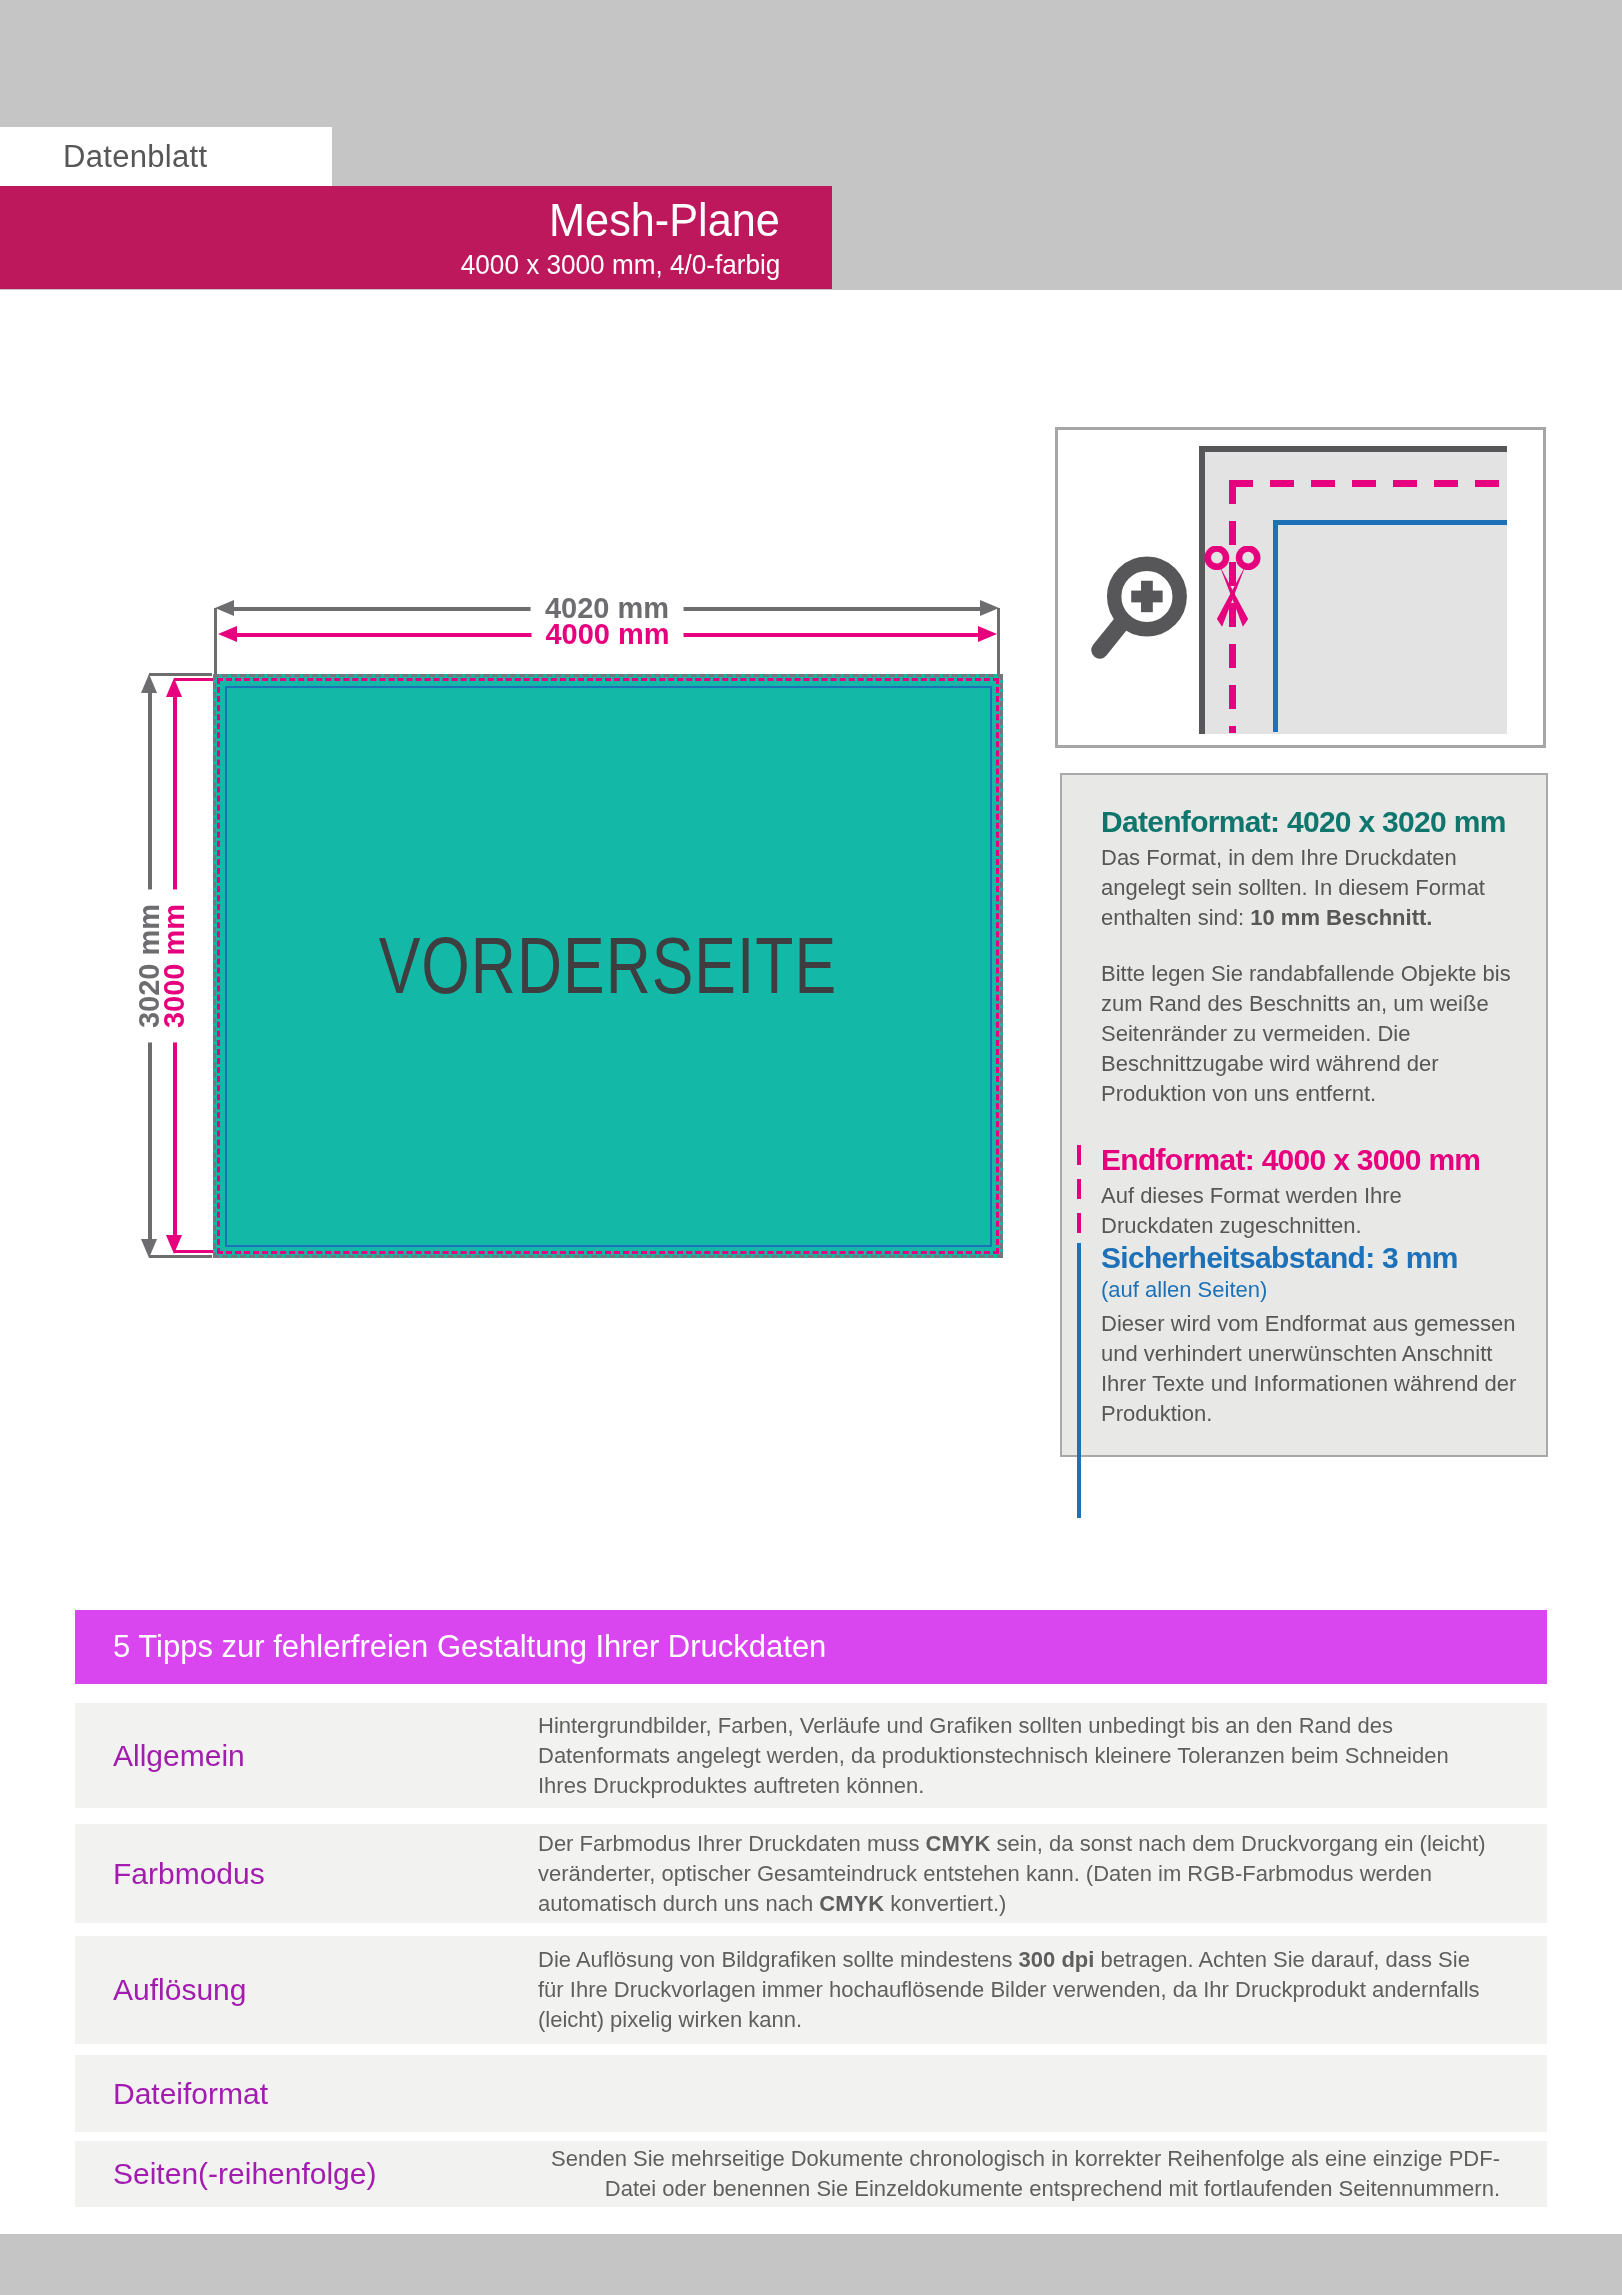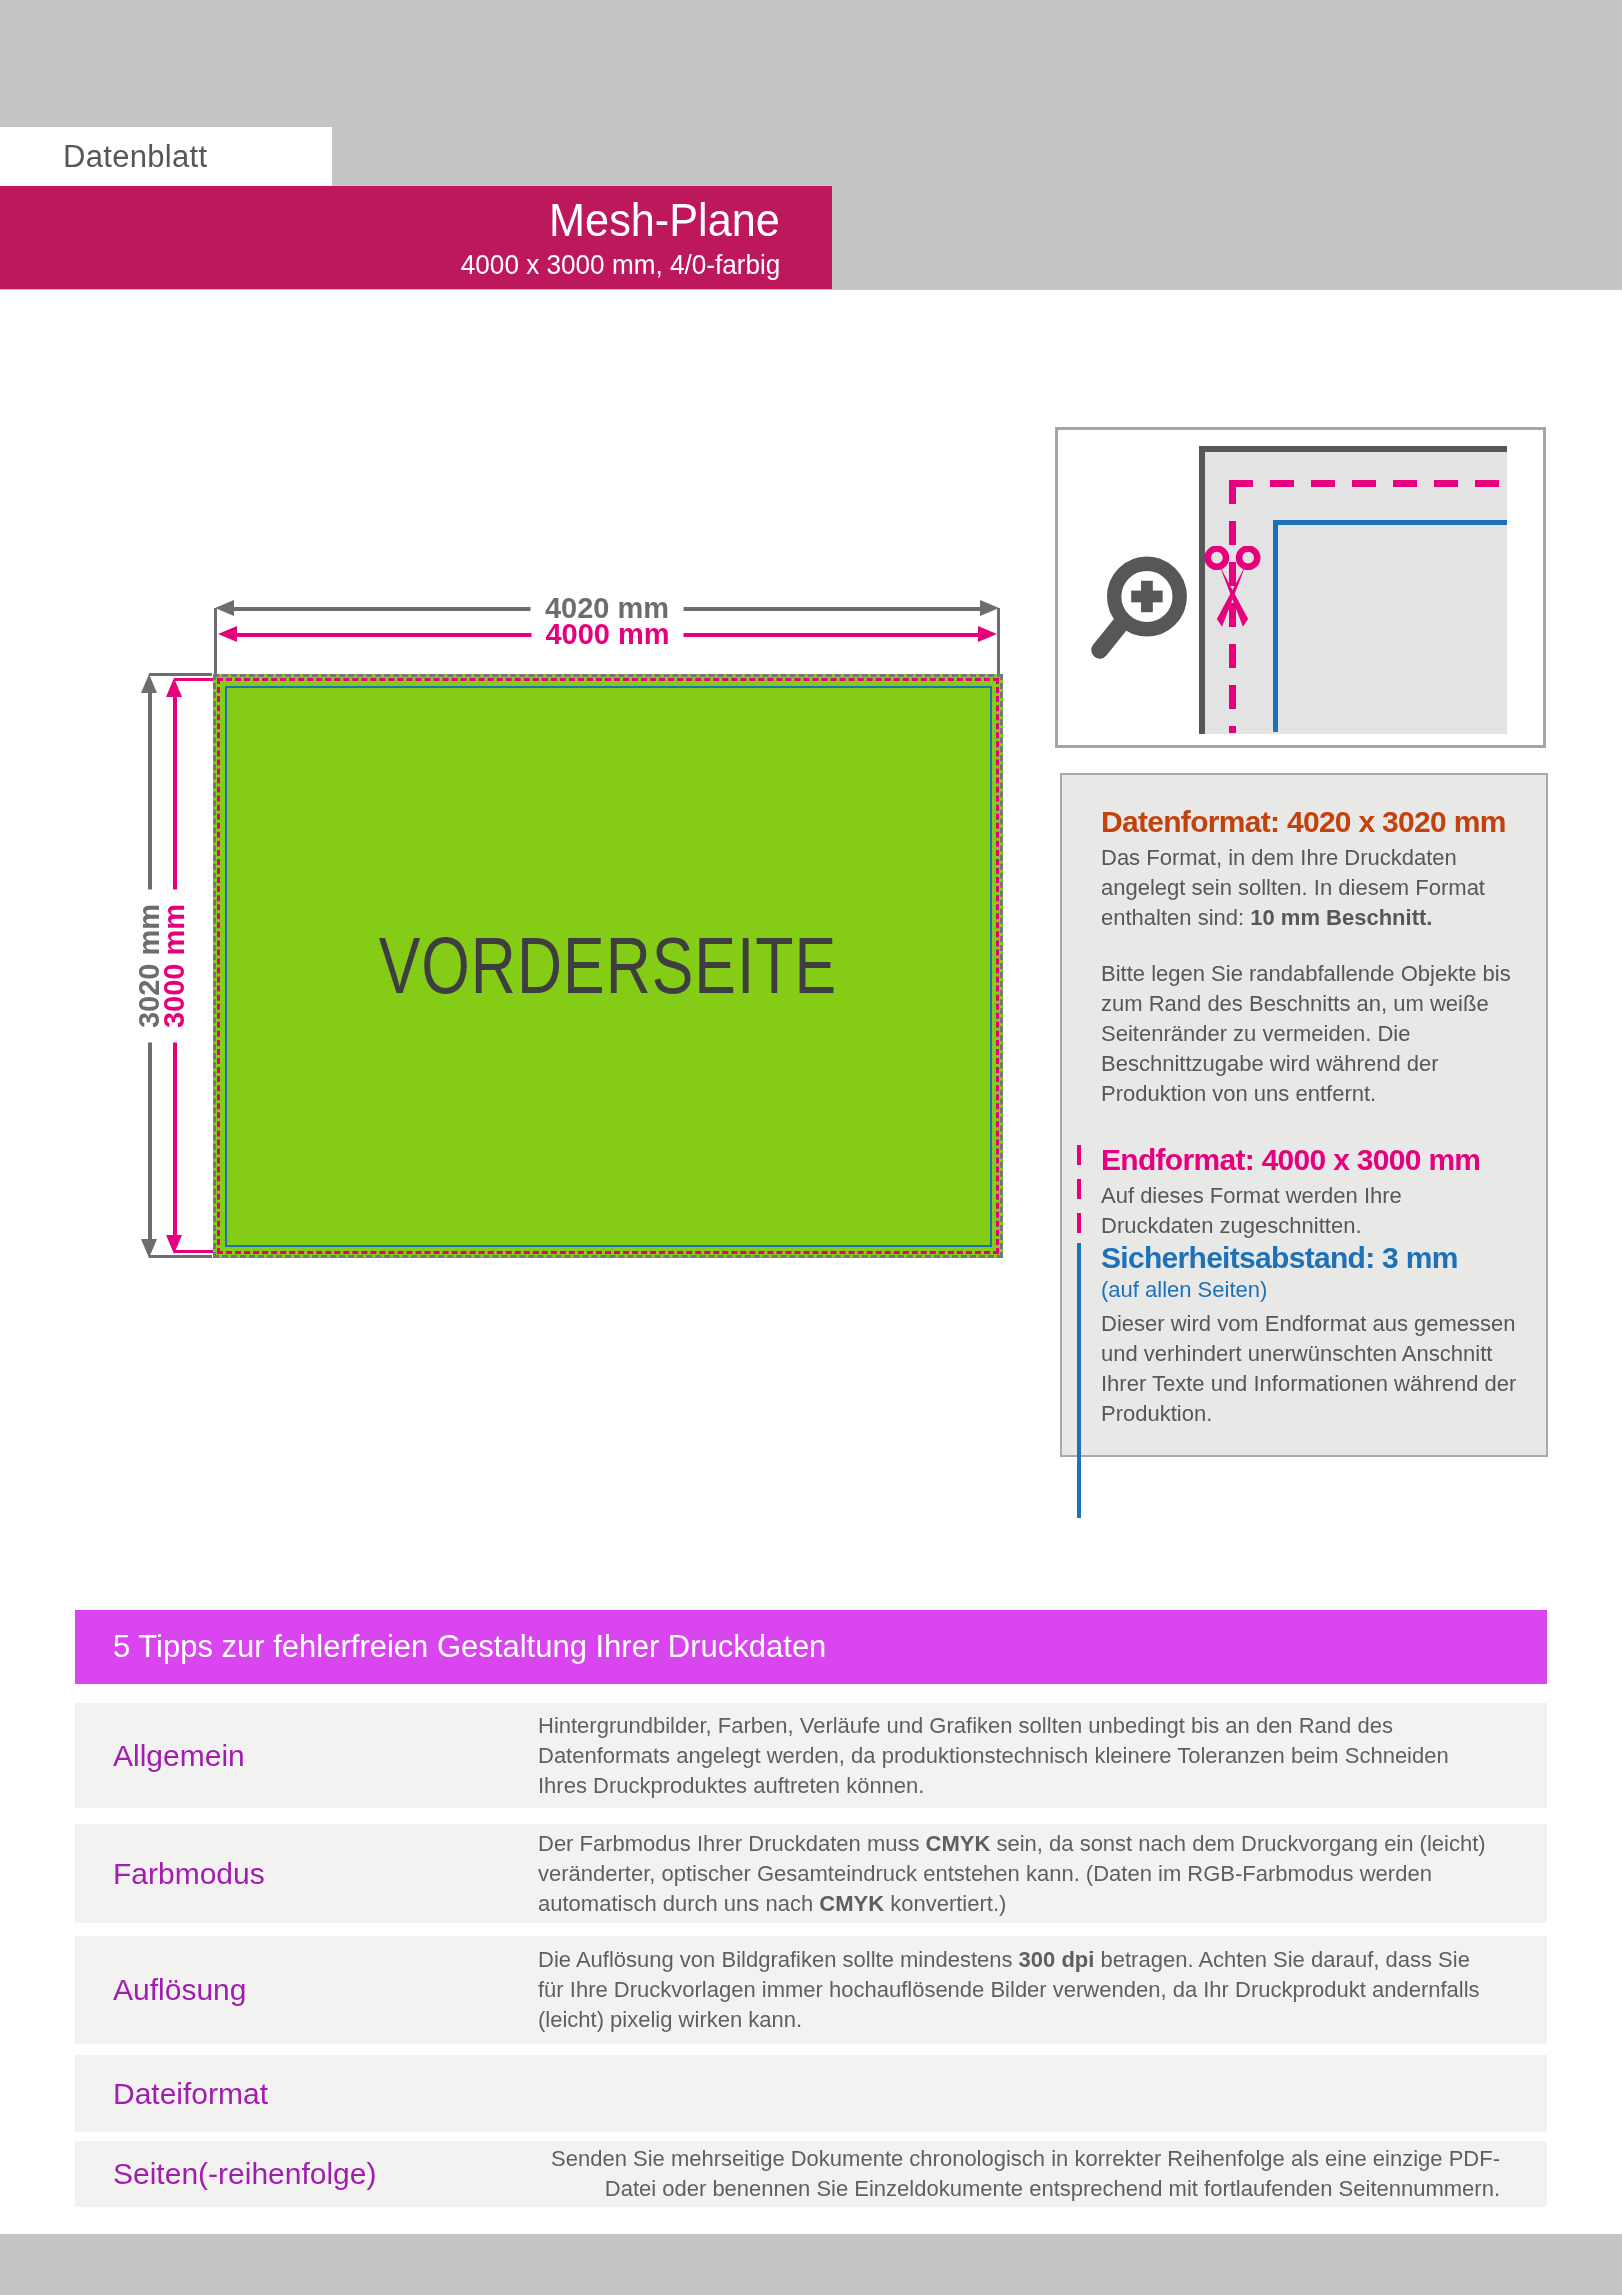--- a/index.html
+++ b/index.html
@@ -12,21 +12,21 @@
              display:flex;align-items:center;}
   .sheet-box span{padding-left:63px;font-size:31px;color:#57575a;letter-spacing:0.3px;}
   .product-bar{position:absolute;left:0;top:186px;width:832px;height:103px;background:#be185d;
                display:flex;flex-direction:column;align-items:flex-end;justify-content:center;
                padding-right:52px;box-sizing:border-box;color:#ffffff;}
   .product-name{font-size:47px;line-height:50px;transform:scaleX(0.92);transform-origin:100% 50%;}
   .product-spec{font-size:27.5px;line-height:31px;margin-top:3.9px;transform:scaleX(0.95);transform-origin:100% 50%;}
 
   
   .big-rect{position:absolute;left:213px;top:674px;width:790px;height:584px;box-sizing:border-box;
-            border:3.3px dashed #75767a;background:#84cc16;}
+            border:3.3px dashed #75767a;background:#14b8a6;}
   .end-rect{position:absolute;inset:1.3px;border:3.3px dashed #e6007e;}
   .safe-rect{position:absolute;inset:8.5px;border:2.6px solid #1d71b8;}
   .front-label-wrap{position:absolute;inset:0;display:flex;align-items:center;justify-content:center;}
   .front-label-wrap span{font-size:80px;color:#3e3e40;transform:scaleX(0.78);letter-spacing:1.3px;white-space:nowrap;}
 
   
   .dim{position:absolute;}
   .dim .line{position:absolute;background:currentColor;}
   .dim-h .line{left:14.4px;right:14.4px;top:50%;margin-top:-1.3px;height:3.3px;}
   .dim-h .ah-l{position:absolute;left:0;top:50%;margin-top:-8.5px;width:0;height:0;
@@ -66,21 +66,21 @@
   .mag-dash-v{position:absolute;left:171px;top:50px;width:6.5px;height:253px;
               background:repeating-linear-gradient(180deg,#e6007e 0 23.6px,transparent 23.6px 41px);}
   .blue-h{position:absolute;left:215px;top:90px;height:4.6px;width:234px;background:#1d71b8;}
   .blue-v{position:absolute;left:215px;top:90px;width:4.6px;height:212px;background:#1d71b8;}
   .magnifier{position:absolute;left:26px;top:118px;}
   .scissors{position:absolute;left:143px;top:116px;}
 
   
   .info-panel{position:absolute;left:1060px;top:773px;width:488px;height:684px;background:#e8e8e7;
               border:2.6px solid #a9a9a9;box-sizing:border-box;padding:30px 26px 0 39px;}
-  .info-panel h3{margin:0;font-size:30px;line-height:34px;font-weight:700;letter-spacing:-0.7px;color:#c2410c;}
+  .info-panel h3{margin:0;font-size:30px;line-height:34px;font-weight:700;letter-spacing:-0.7px;color:#0f766e;}
   .info-panel p{margin:3.9px 0 0 0;font-size:22px;line-height:30px;color:#575756;}
   .p-gap{margin-top:26px !important;}
   .block{position:relative;}
   .block-end{margin-top:34px;}
   .block-safe{}
   .block .marker{position:absolute;left:-23.6px;top:2.6px;width:3.9px;}
   .marker-magenta{height:131px;background:repeating-linear-gradient(180deg,#e6007e 0 19.6px,transparent 19.6px 34px);}
   .marker-blue{height:275px;background:#1d71b8;}
   .h-magenta{color:#e6007e !important;}
   .h-blue{color:#1d71b8 !important;}

